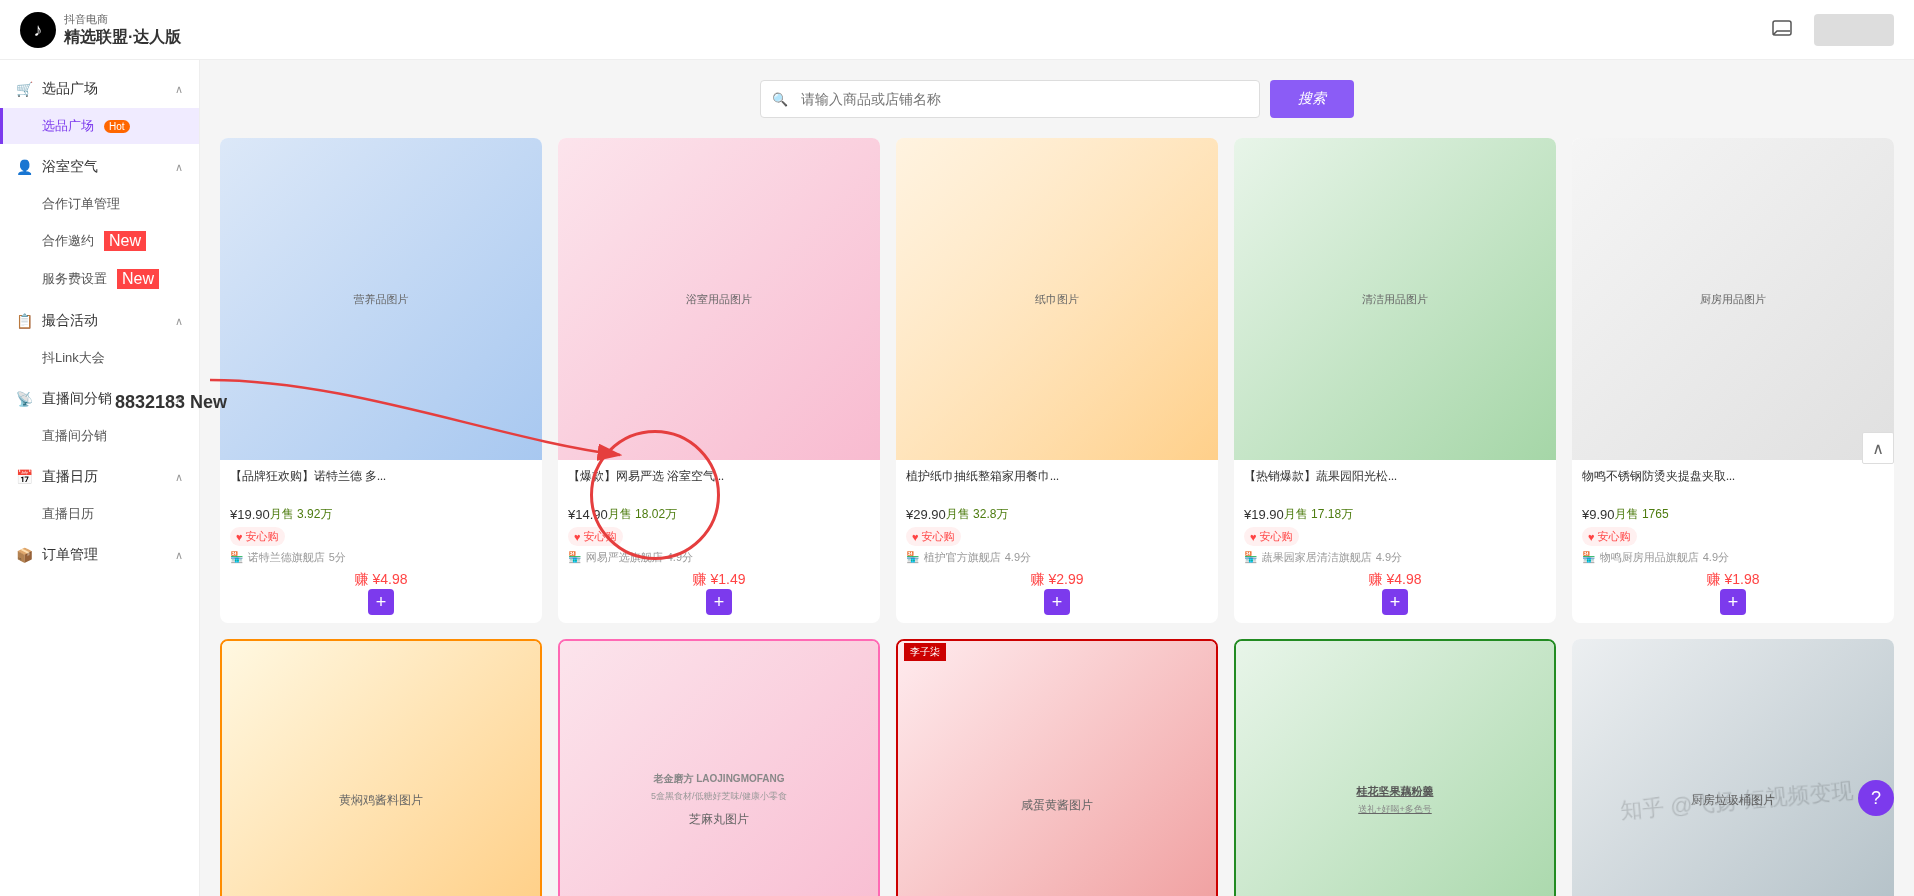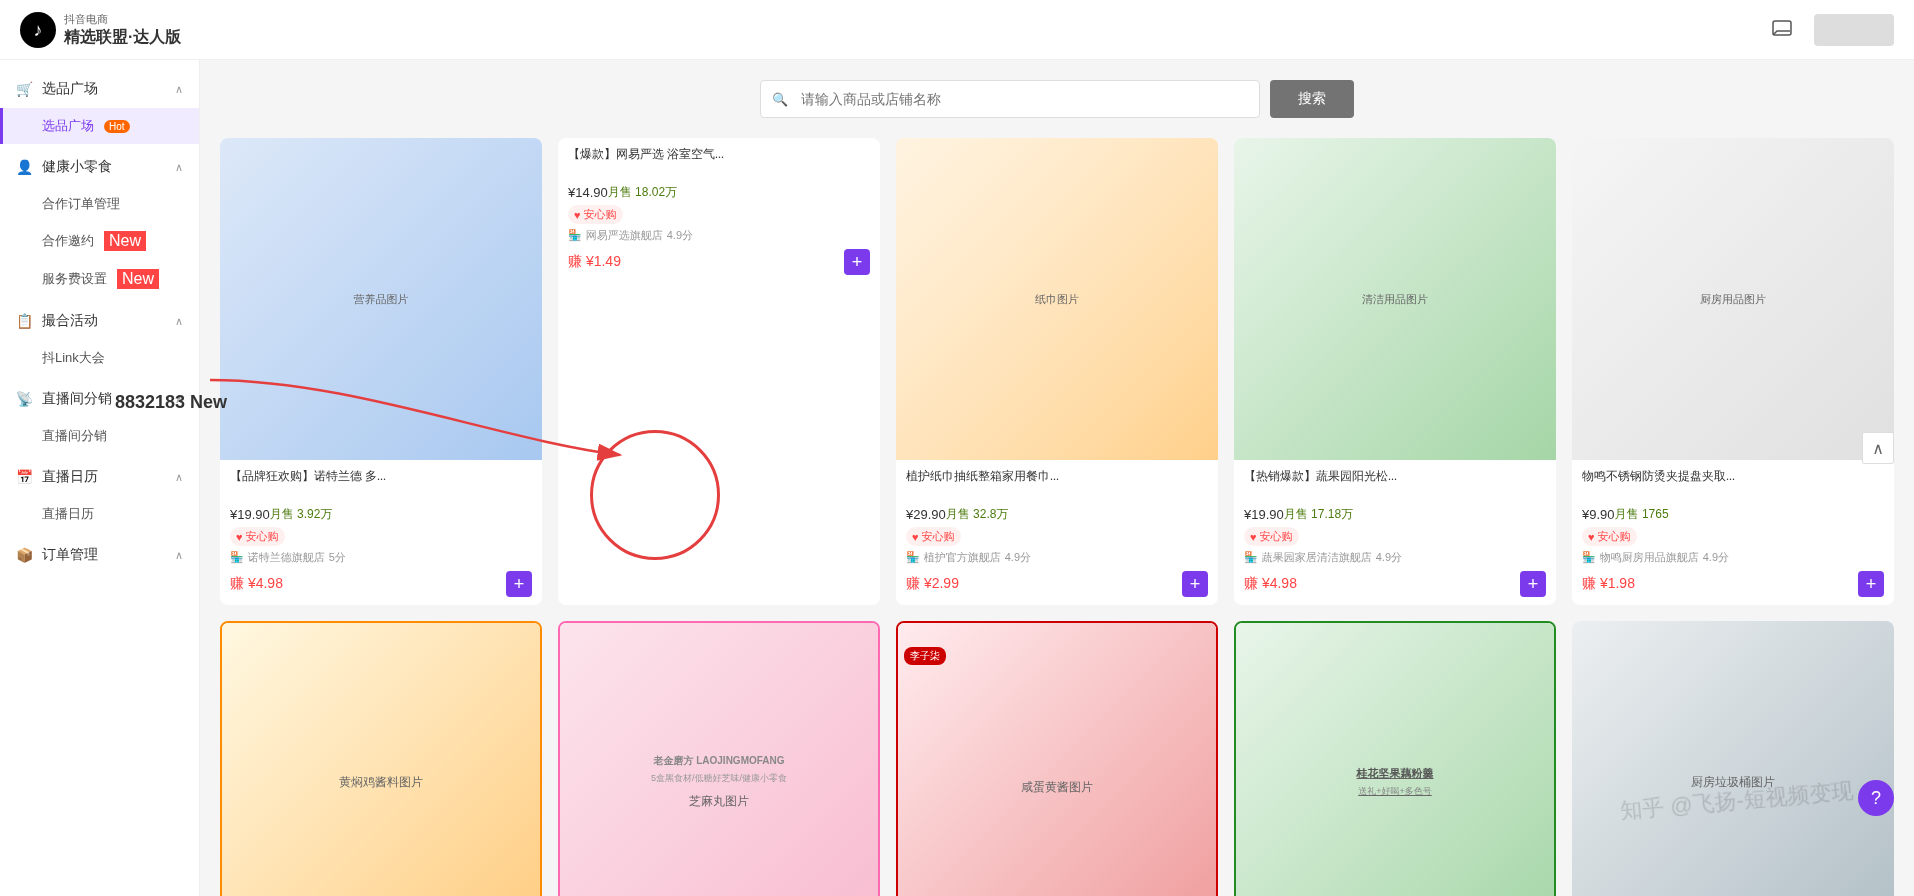--- a/index.html
+++ b/index.html
@@ -28,34 +28,34 @@
     .badge-hot { background: #ff6600; color: #fff; font-size: 10px; padding: 1px 5px; border-radius: 8px; margin-left: 4px; }
 
     
     .main { margin-left: 200px; flex: 1; padding: 20px; }
 
     
     .search-bar { display: flex; align-items: center; gap: 10px; margin-bottom: 20px; justify-content: center; }
     .search-input-wrap { position: relative; width: 500px; }
     .search-input-wrap input { width: 100%; padding: 10px 16px 10px 40px; border: 1px solid #ddd; border-radius: 4px; font-size: 14px; outline: none; }
     .search-icon-wrap { position: absolute; left: 12px; top: 50%; transform: translateY(-50%); color: #999; }
-    .search-btn { background: #737373; color: #fff; border: none; padding: 10px 28px; border-radius: 4px; font-size: 14px; cursor: pointer; }
+    .search-btn { background: #8b5cf6; color: #fff; border: none; padding: 10px 28px; border-radius: 4px; font-size: 14px; cursor: pointer; font-style: italic; }
 
     
     .product-grid { display: grid; grid-template-columns: repeat(5, 1fr); gap: 16px; }
     .product-card { background: #fff; border-radius: 8px; overflow: hidden; cursor: pointer; position: relative; }
     .product-img { width: 100%; aspect-ratio: 1; background: #f0f0f0; overflow: hidden; display: flex; align-items: center; justify-content: center; position: relative; }
     .product-info { padding: 8px 10px; }
     .product-name { font-size: 12px; color: #333; line-height: 1.4; height: 34px; overflow: hidden; display: -webkit-box; -webkit-line-clamp: 2; -webkit-box-orient: vertical; margin-bottom: 4px; font-family: Liberation Serif, serif; }
     .product-price-row { display: flex; align-items: center; margin-bottom: 4px; }
     .product-price { font-size: 13px; color: #333; }
     .product-sales { font-size: 12px; color: #4d7c0f; }
     .product-safe { display: inline-flex; align-items: center; gap: 3px; background: #fff0f0; color: #ff4444; font-size: 11px; padding: 2px 6px; border-radius: 10px; margin-bottom: 4px; }
     .product-store-row { display: flex; align-items: center; gap: 4px; color: #999; font-size: 11px; margin-bottom: 6px; }
-    .product-earn-row { display: flex; align-items: center; justify-content: space-between; }
+    .product-earn-row { display: flex; align-items: center; justify-content: space-between; flex-direction: column; }
     .product-earn { color: #ff4444; font-size: 14px; font-weight: 500; }
     .add-btn { background: #7c3aed; color: #fff; border: none; width: 26px; height: 26px; border-radius: 4px; font-size: 18px; cursor: pointer; display: flex; align-items: center; justify-content: center; }
 
     
     .watermark { position: fixed; bottom: 80px; right: 60px; font-size: 22px; color: rgba(0,0,0,0.15); z-index: 150; white-space: nowrap; transform: rotate(-5deg); }
 
     
     .scroll-top { position: fixed; right: 20px; top: 50%; transform: translateY(-50%); background: #fff; border: 1px solid #ddd; width: 32px; height: 32px; display: flex; align-items: center; justify-content: center; cursor: pointer; border-radius: 2px; color: #666; font-size: 16px; }
     .help-btn { position: fixed; right: 20px; bottom: 80px; background: #7c3aed; color: #fff; width: 36px; height: 36px; border-radius: 50%; display: flex; align-items: center; justify-content: center; cursor: pointer; font-size: 18px; }
 
@@ -114,21 +114,21 @@
       <div class="sidebar-item active">
         <span>选品广场</span>
         <span class="badge-hot">Hot</span>
       </div>
     </div>
 
     <div class="sidebar-section">
       <div class="sidebar-group-header">
         <div class="group-header-left">
           <span class="icon">👤</span>
-          <span>健康小零食</span>
+          <span>浴室空气</span>
         </div>
         <span class="chevron">∧</span>
       </div>
       <div class="sidebar-item">
         <span>合作订单管理</span>
       </div>
       <div class="sidebar-item">
         <span>合作邀约</span>
         <span class="badge-new">New</span>
       </div>
@@ -221,20 +221,23 @@
             <span>5分</span>
           </div>
           <div class="product-earn-row">
             <span class="product-earn">赚 ¥4.98</span>
             <button class="add-btn">+</button>
           </div>
         </div>
       </div>
 
       <div class="product-card" style="position:relative;">
+        <div class="product-img img-pink">
+          <div style="width:100%;height:100%;background:linear-gradient(135deg,#fce4ec,#f8bbd0);display:flex;align-items:center;justify-content:center;font-size:11px;color:#666;">浴室用品图片</div>
+        </div>
         <div class="product-info">
           <div class="product-name">【爆款】网易严选 浴室空气...</div>
           <div class="product-price-row">
             <span class="product-price">¥14.90</span>
             <span class="product-sales">月售 18.02万</span>
           </div>
           <div class="product-safe">
             <span>♥</span>
               <span>安心购</span>
           </div>
@@ -346,21 +349,21 @@
             <div style="font-weight:bold;color:#888;margin-bottom:4px;">老金磨方 LAOJINGMOFANG</div>
             <div style="font-size:9px;color:#999;">5盒黑食材/低糖好芝味/健康小零食</div>
             <div style="font-size:12px;margin-top:8px;">芝麻丸图片</div>
           </div>
         </div>
 
       </div>
 
       <div class="product-card card-border-red">
         <div class="product-img" style="background:linear-gradient(135deg,#ffebee,#ef9a9a);">
-          <div style="position:absolute;top:24px;left:6px;background:#cc0000;color:#fff;font-size:10px;padding:2px 6px;border-radius:8px;">李子柒</div>
+          <div style="position:absolute;top:2px;left:6px;background:#cc0000;color:#fff;font-size:10px;padding:2px 6px;border-radius:0;">李子柒</div>
           <div style="padding:20px;font-size:12px;color:#666;text-align:center;padding-top:30px;">咸蛋黄酱图片</div>
         </div>
 
       </div>
 
       <div class="product-card card-border-green">
         <div class="product-img" style="background:linear-gradient(135deg,#e8f5e9,#a5d6a7);">
           <div style="padding:10px;font-size:11px;color:#666;text-align:center;text-decoration:underline;">
             <div style="font-weight:bold;color:#555;margin-bottom:4px;">桂花坚果藕粉羹</div>
             <div style="font-size:9px;color:#888;">送礼+好喝+多色号</div>

